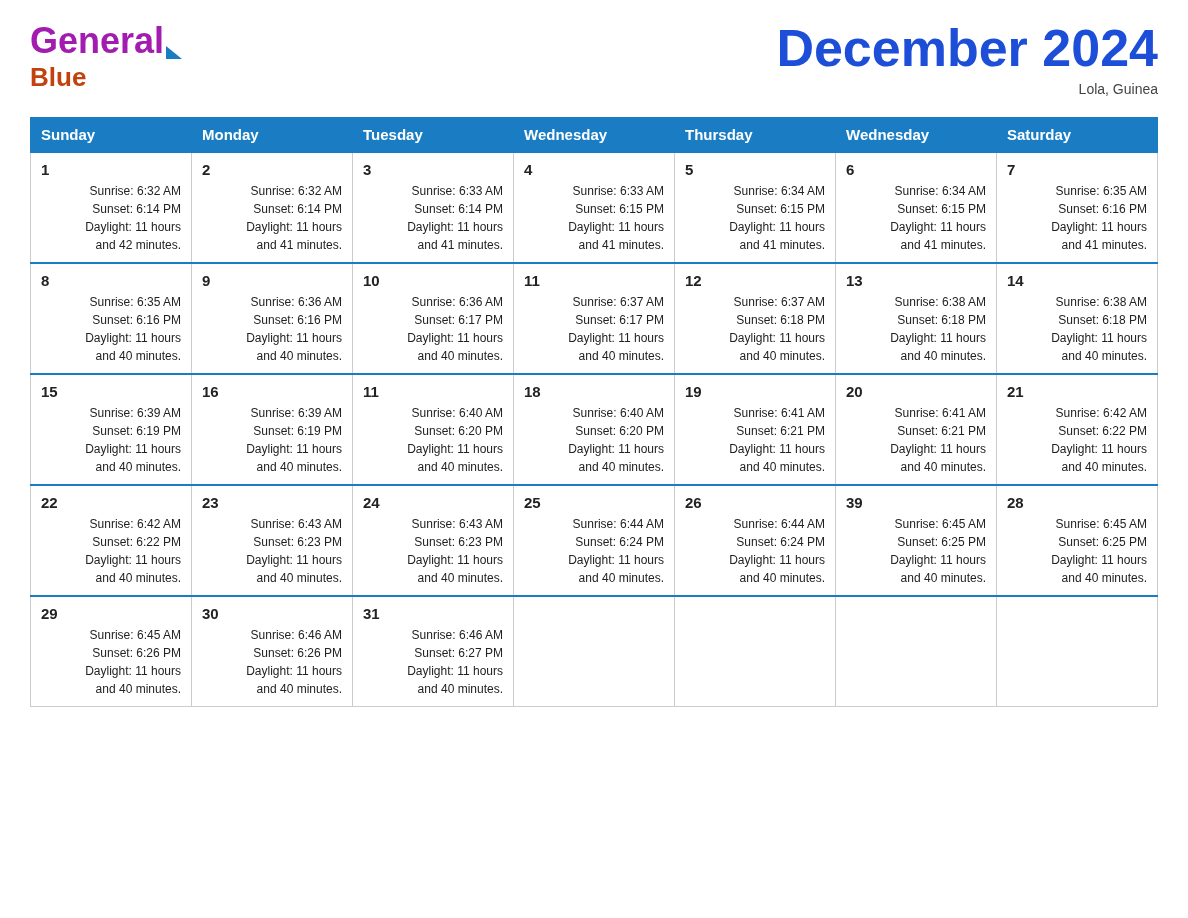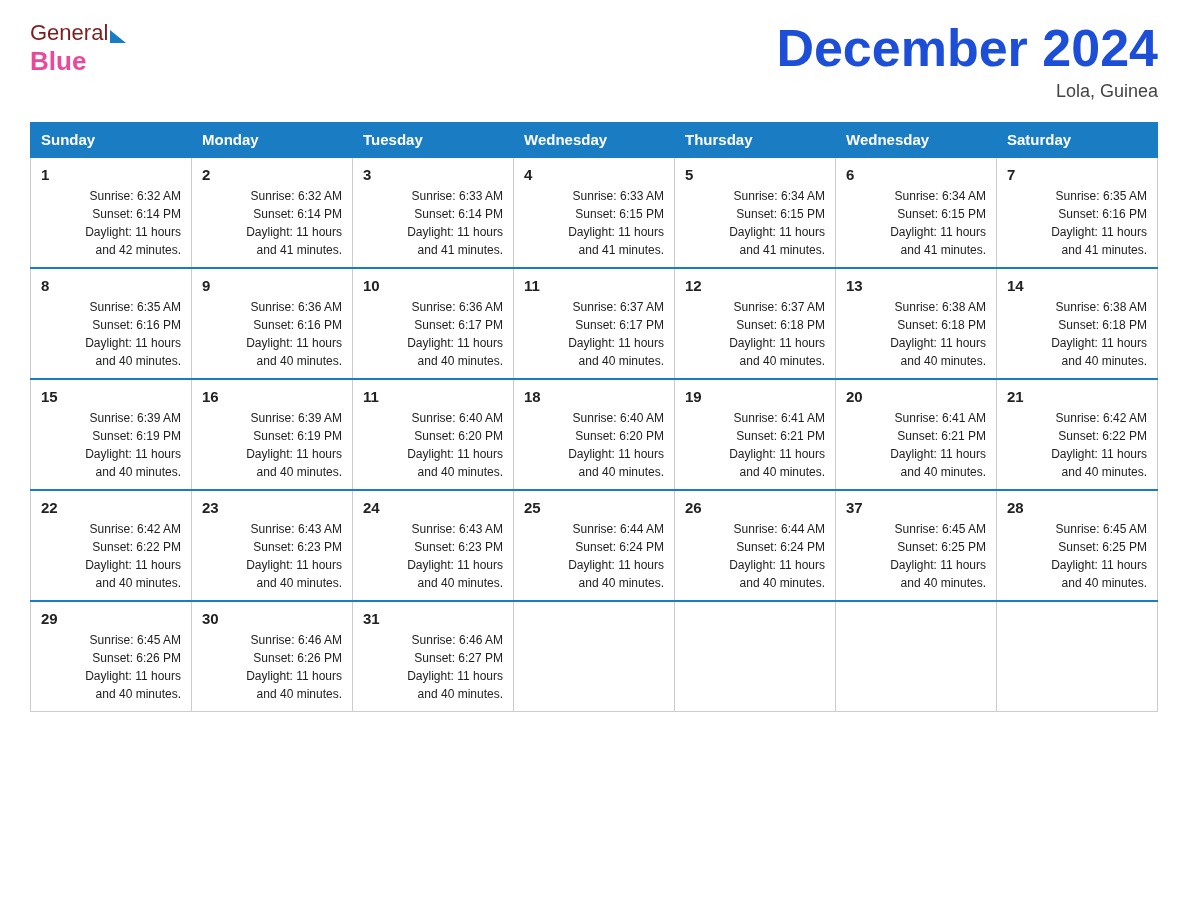--- a/index.html
+++ b/index.html
@@ -18,21 +18,21 @@
     .title-area {
       text-align: right;
     }
     .month-title {
       font-size: 52px;
       font-weight: bold;
       color: #1d4ed8;
       line-height: 1.1;
     }
     .location {
-      font-size: 18px;
+      font-size: 14px;
       color: #444;
       margin-top: 4px;
     }
     table {
       width: 100%;
       border-collapse: collapse;
       table-layout: fixed;
     }
     thead tr th {
       background-color: #1a7dc4;
@@ -75,38 +75,38 @@
     }
     .logo-wrapper {
       display: flex;
       flex-direction: column;
     }
     .logo-top {
       display: flex;
       align-items: flex-end;
     }
     .logo-general {
-      font-size: 22px;
-      font-weight: normal;
-      color: #7f1d1d;
+      font-size: 36px;
+      font-weight: bold;
+      color: #a21caf;
     }
     .logo-arrow {
       display: inline-block;
       width: 0;
       height: 0;
       border-left: 16px solid #1a7dc4;
       border-top: 13px solid transparent;
       border-bottom: 0px solid transparent;
       margin-left: 2px;
       margin-bottom: 3px;
     }
     .logo-blue {
       font-size: 26px;
       font-weight: bold;
-      color: #ec4899;
+      color: #c2410c;
     }
   </style>
 </head>
 <body>
 
 <div class="header">
   <div class="logo-wrapper">
     <div class="logo-top">
       <span class="logo-general">General</span>
       <span class="logo-arrow"></span>
@@ -237,21 +237,21 @@
       </td>
         <td>
         <span class="day-num">25</span>
         <div class="day-info">Sunrise: 6:44 AM<br>Sunset: 6:24 PM<br>Daylight: 11 hours<br>and 40 minutes.</div>
       </td>
         <td>
         <span class="day-num">26</span>
         <div class="day-info">Sunrise: 6:44 AM<br>Sunset: 6:24 PM<br>Daylight: 11 hours<br>and 40 minutes.</div>
       </td>
         <td>
-        <span class="day-num">37</span>
+        <span class="day-num">39</span>
         <div class="day-info">Sunrise: 6:45 AM<br>Sunset: 6:25 PM<br>Daylight: 11 hours<br>and 40 minutes.</div>
       </td>
         <td>
         <span class="day-num">28</span>
         <div class="day-info">Sunrise: 6:45 AM<br>Sunset: 6:25 PM<br>Daylight: 11 hours<br>and 40 minutes.</div>
       </td>
       </tr>
       <tr>
         <td>
         <span class="day-num">29</span>

